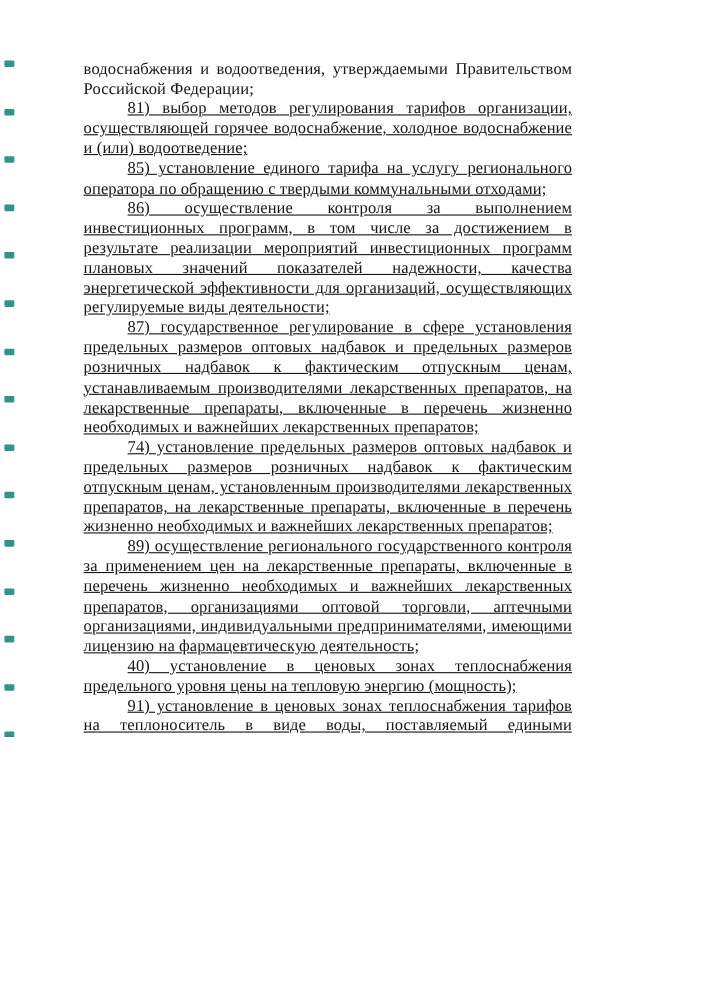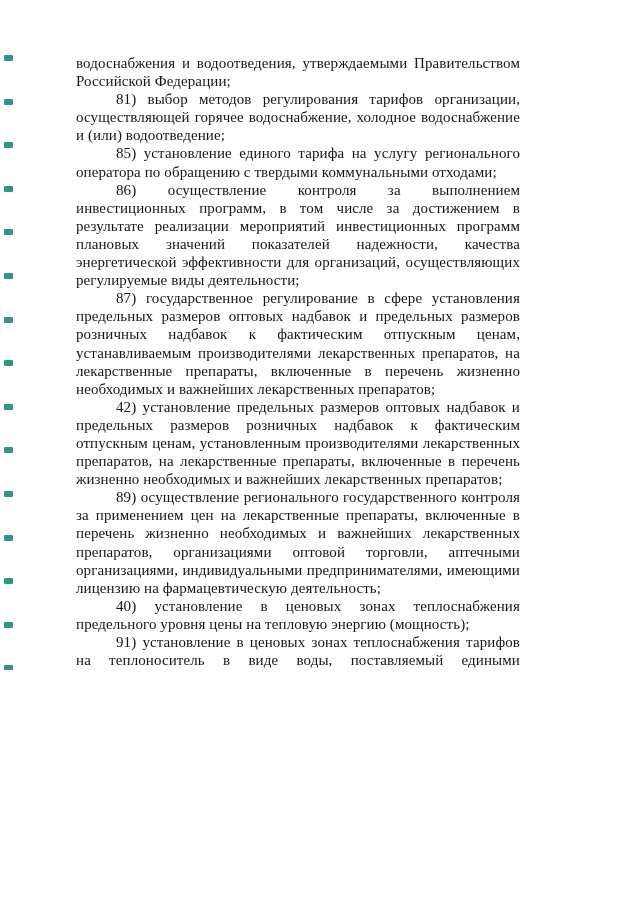--- a/index.html
+++ b/index.html
@@ -25,20 +25,21 @@
     line-height: 18.1px;
     text-align: justify;
     letter-spacing: 0.1px;
   }
   .para {
     margin: 0;
     padding: 0;
   }
   .para.indent {
     text-indent: 40px;
+    text-decoration: underline;
   }
   .markers {
     position: absolute;
     left: 0;
     top: 0;
     width: 20px;
     height: 905px;
   }
   .change-marker {
     position: absolute;
@@ -75,19 +76,19 @@
       <div class="change-marker" style="top: 839.8px; background: rgb(46, 150, 136);"></div>
       <div class="change-marker" style="top: 883.4px; background: rgb(46, 150, 136);"></div>
     </div>
 
   <div class="textblock">
     <p class="para">водоснабжения и водоотведения, утверждаемыми Правительством Российской Федерации;</p>
     <p class="para indent">81) выбор методов регулирования тарифов организации, осуществляющей горячее водоснабжение, холодное водоснабжение и (или) водоотведение;</p>
     <p class="para indent">85) установление единого тарифа на услугу регионального оператора по обращению с твердыми коммунальными отходами;</p>
     <p class="para indent">86) осуществление контроля за выполнением инвестиционных программ, в том числе за достижением в результате реализации мероприятий инвестиционных программ плановых значений показателей надежности, качества энергетической эффективности для организаций, осуществляющих регулируемые виды деятельности;</p>
     <p class="para indent">87) государственное регулирование в сфере установления предельных размеров оптовых надбавок и предельных размеров розничных надбавок к фактическим отпускным ценам, устанавливаемым производителями лекарственных препаратов, на лекарственные препараты, включенные в перечень жизненно необходимых и важнейших лекарственных препаратов;</p>
-    <p class="para indent">42) установление предельных размеров оптовых надбавок и предельных размеров розничных надбавок к фактическим отпускным ценам, установленным производителями лекарственных препаратов, на лекарственные препараты, включенные в перечень жизненно необходимых и важнейших лекарственных препаратов;</p>
+    <p class="para indent">74) установление предельных размеров оптовых надбавок и предельных размеров розничных надбавок к фактическим отпускным ценам, установленным производителями лекарственных препаратов, на лекарственные препараты, включенные в перечень жизненно необходимых и важнейших лекарственных препаратов;</p>
     <p class="para indent">89) осуществление регионального государственного контроля за применением цен на лекарственные препараты, включенные в перечень жизненно необходимых и важнейших лекарственных препаратов, организациями оптовой торговли, аптечными организациями, индивидуальными предпринимателями, имеющими лицензию на фармацевтическую деятельность;</p>
     <p class="para indent">40) установление в ценовых зонах теплоснабжения предельного уровня цены на тепловую энергию (мощность);</p>
     <p class="para indent">91) установление в ценовых зонах теплоснабжения тарифов на теплоноситель в виде воды, поставляемый едиными теплоснабжающими организациями потребителям и теплоснабжающими организациями другим теплоснабжающим организациям с использованием открытых систем теплоснабжения (горячего водоснабжения), за исключением случая, когда поставку указанного теплоносителя осуществляет теплоснабжающая организация, владеющая на праве собственности или на ином законном основании источником тепловой энергии, потребителю, теплопотребляющие установки которого технологически соединены с этим</p>
   </div>
 
 </div>
 
 </body></html>

